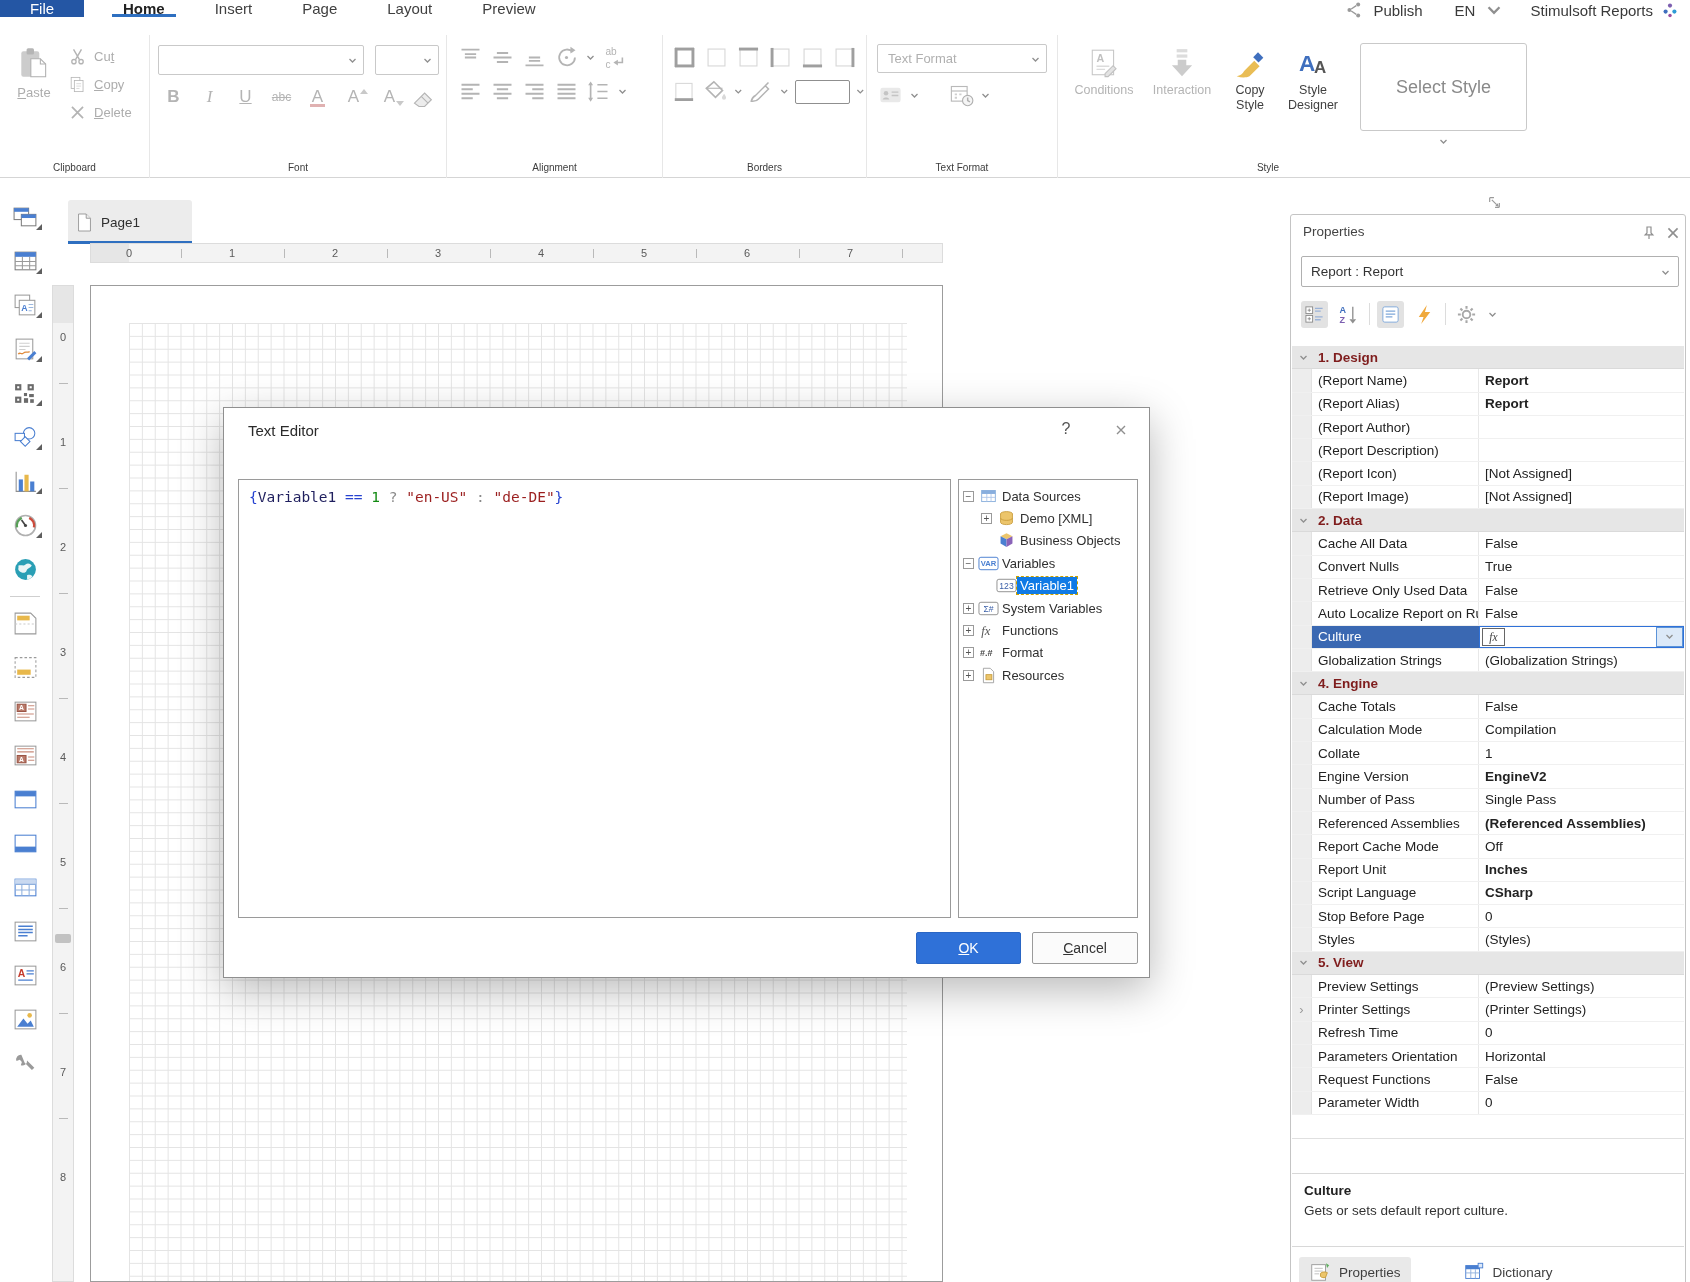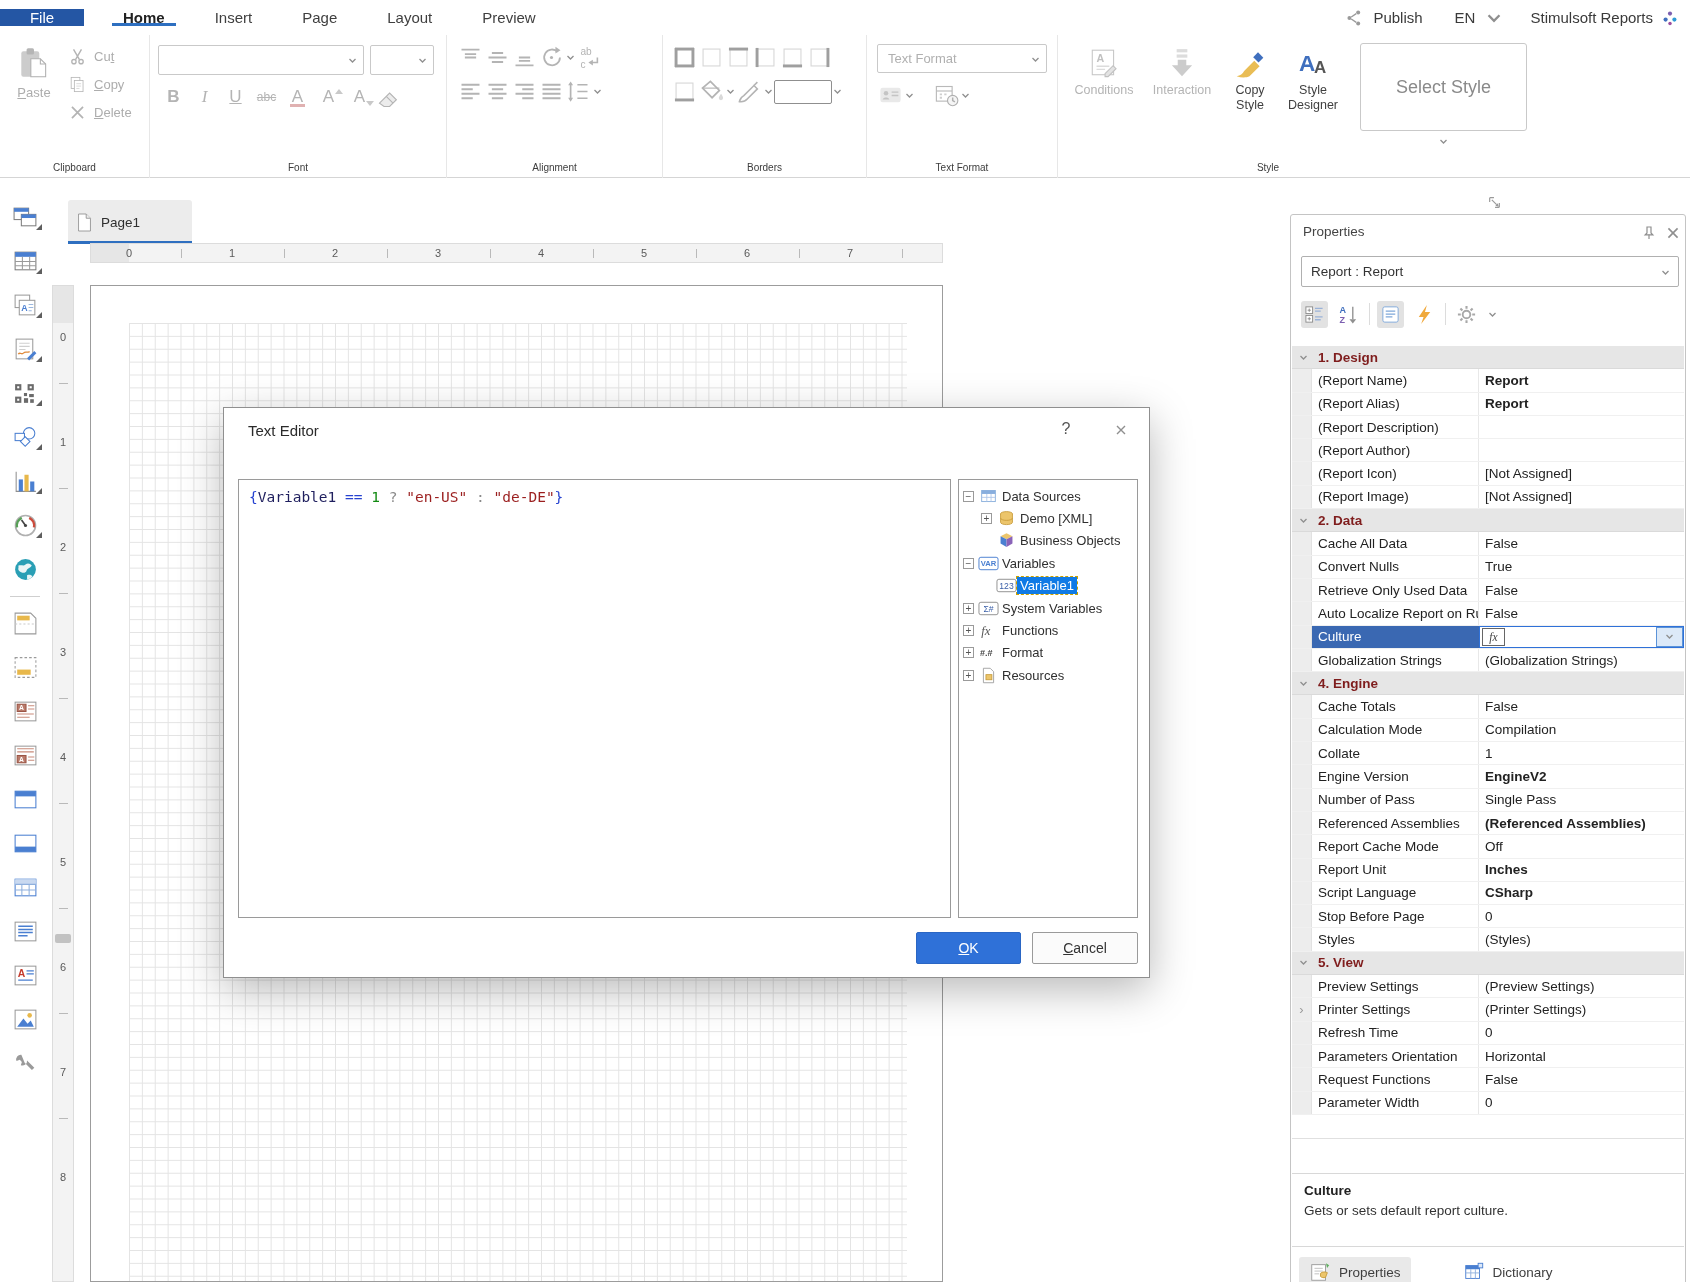--- a/index.html
+++ b/index.html
@@ -2,36 +2,36 @@
 <html><head>
 <meta charset="utf-8">
 <style>
 *{margin:0;padding:0;box-sizing:border-box}
 html,body{width:1690px;height:1282px}
 body{position:relative;font-family:"Liberation Sans",sans-serif;background:#fff;overflow:hidden;color:#333}
 svg{display:block}
 .ic svg{width:100%;height:100%}
 
 
-#menubar{position:absolute;left:0;top:0;width:1690px;height:35px;background:#fff;display:flex;align-items:center}
+#menubar{position:absolute;left:0;top:0;width:1690px;height:35px;background:#fff;display:flex;align-items:flex-start}
 .file-btn{width:84px;background:#2456a4;color:#fff;font-size:15px;display:flex;align-items:center;justify-content:center;cursor:default}
 #menu-tabs{display:flex;margin-left:14px}
 .mtab{padding:0 25px;font-size:15px;color:#3f3f3f;display:flex;align-items:center;position:relative}
 .mtab.active{color:#222;font-weight:bold}
 .mtab.active::after{content:"";position:absolute;left:14px;right:14px;bottom:0;height:3px;background:#2e6fc0}
 .menu-right{margin-left:auto;display:flex;align-items:center;padding-right:12px;font-size:15px;color:#3a3a3a;gap:9px}
 .menu-right .ic{width:20px;height:20px}
 .chev8{width:11px;height:11px;display:inline-block}
 
 
 #ribbon{position:absolute;left:0;top:35px;width:1690px;height:143px;background:#fff;border-bottom:1px solid #d5d5d5}
 .rgroup{position:absolute;top:0;height:143px;border-right:1px solid #e7e7e7}
 .glabel{position:absolute;bottom:5px;left:0;right:0;text-align:center;font-size:10px;color:#3c3c3c}
 .ic24{width:27px;height:27px;display:flex;align-items:center;justify-content:center}
-.rrow{display:flex;align-items:center;}
+.rrow{display:flex;align-items:center;gap:5px}
 .disl{color:#adadad;font-size:13px}
 
 #g-clip{left:0;width:150px}
 #g-clip .inner{display:flex;padding:10px 4px 0 10px}
 .paste-btn{width:48px;display:flex;flex-direction:column;align-items:center;gap:4px}
 .paste-btn .ic{width:36px;height:36px}
 .clip-stack{margin-left:10px;display:flex;flex-direction:column;gap:9px;padding-top:2px}
 .clip-item{display:flex;align-items:center;gap:7px}
 .clip-item .ic{width:19px;height:19px}
 
@@ -1005,26 +1005,26 @@
         <span class="pname">(Report Name)</span>
         <span class="pval pb">Report</span>
       </div>
       <div class="prow">
         <span class="pgut"></span>
         <span class="pname">(Report Alias)</span>
         <span class="pval pb">Report</span>
       </div>
       <div class="prow">
         <span class="pgut"></span>
+        <span class="pname">(Report Author)</span>
+        <span class="pval"></span>
+      </div>
+      <div class="prow">
+        <span class="pgut"></span>
         <span class="pname">(Report Description)</span>
-        <span class="pval"></span>
-      </div>
-      <div class="prow">
-        <span class="pgut"></span>
-        <span class="pname">(Report Author)</span>
         <span class="pval"></span>
       </div>
       <div class="prow">
         <span class="pgut"></span>
         <span class="pname">(Report Icon)</span>
         <span class="pval">[Not Assigned]</span>
       </div>
       <div class="prow">
         <span class="pgut"></span>
         <span class="pname">(Report Image)</span>

